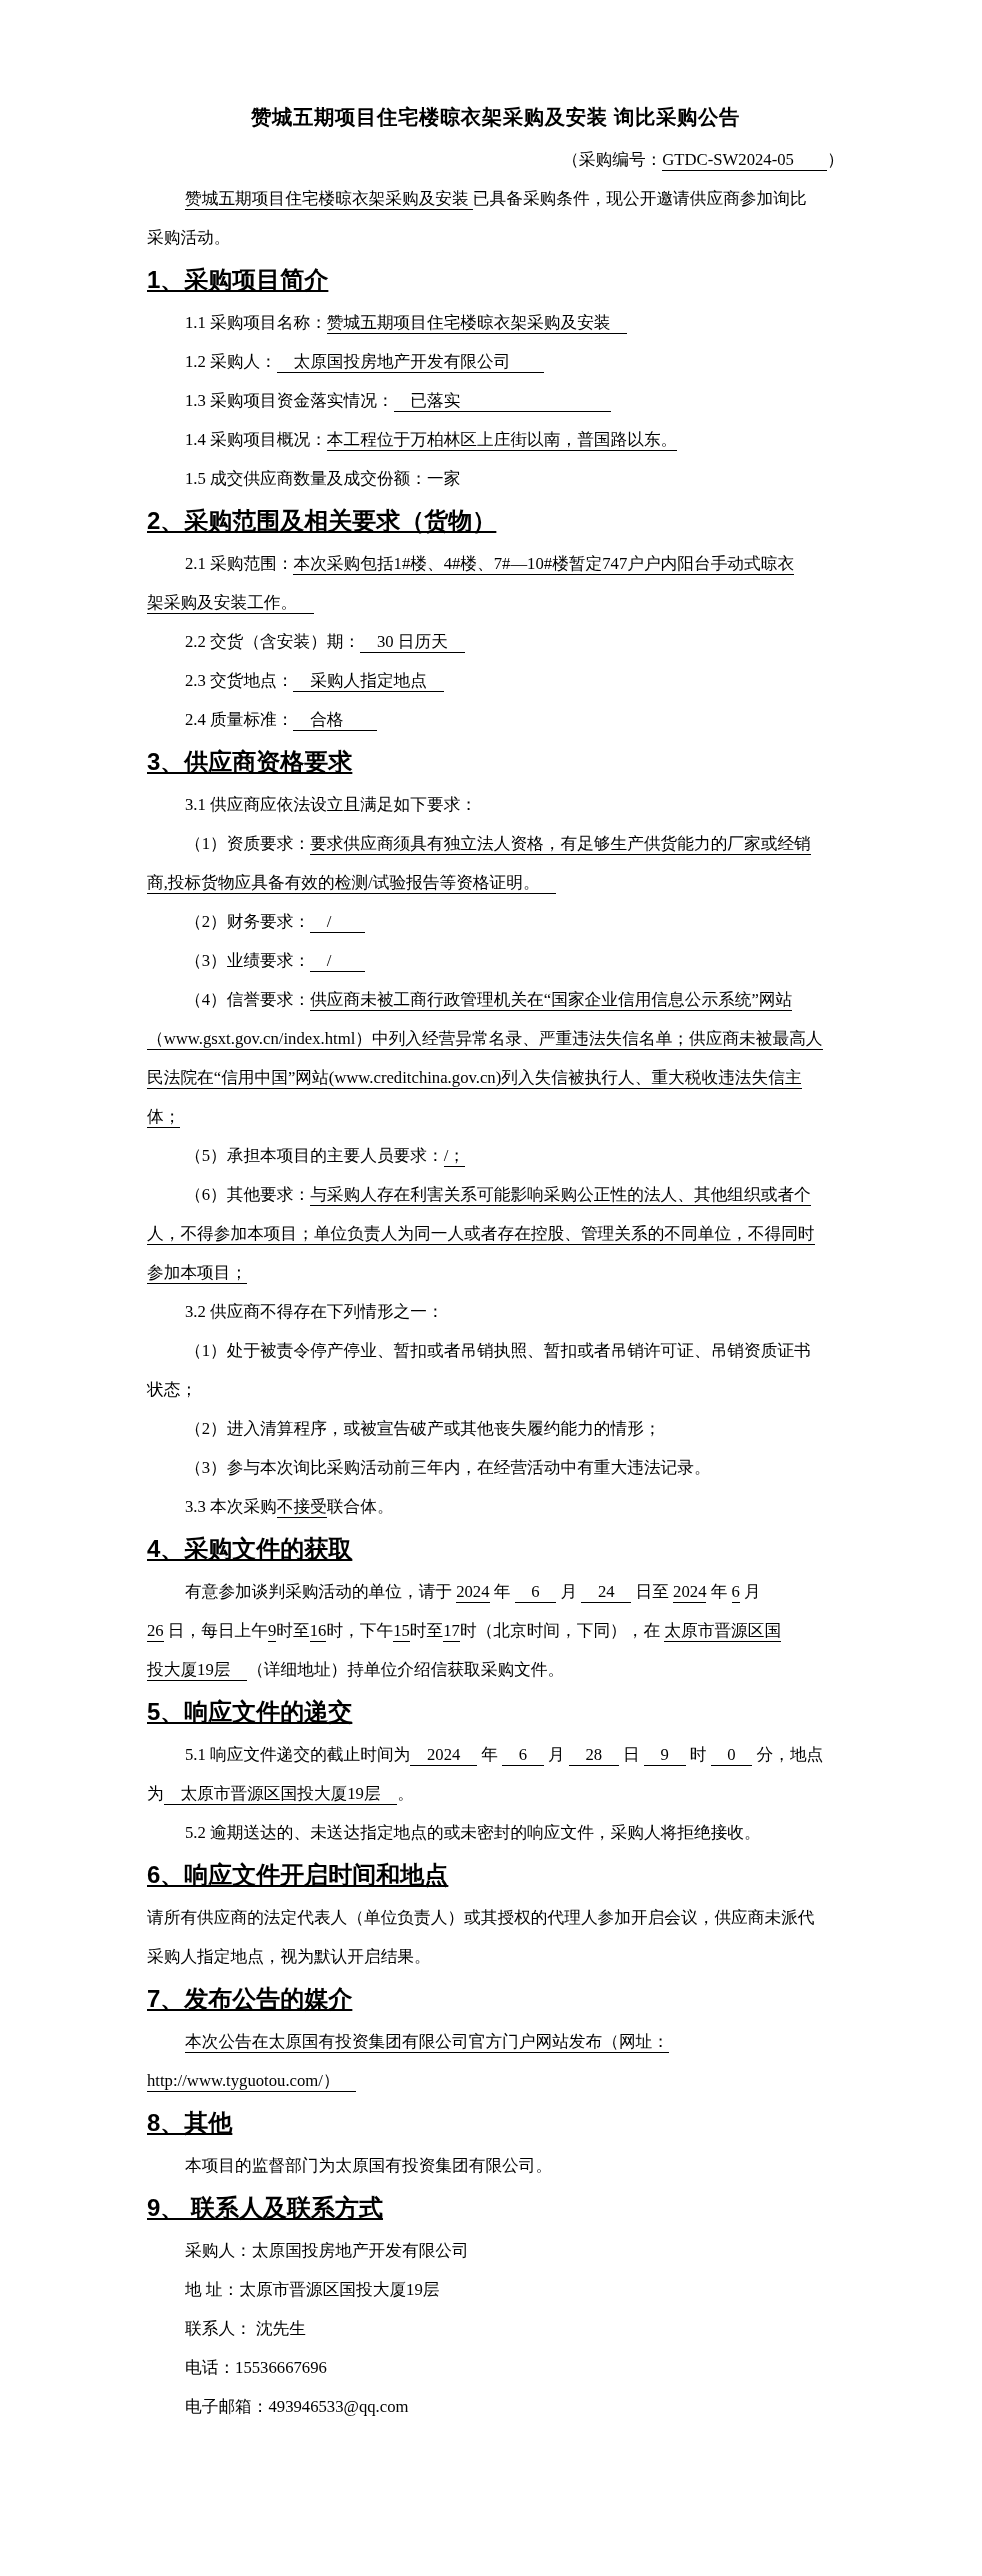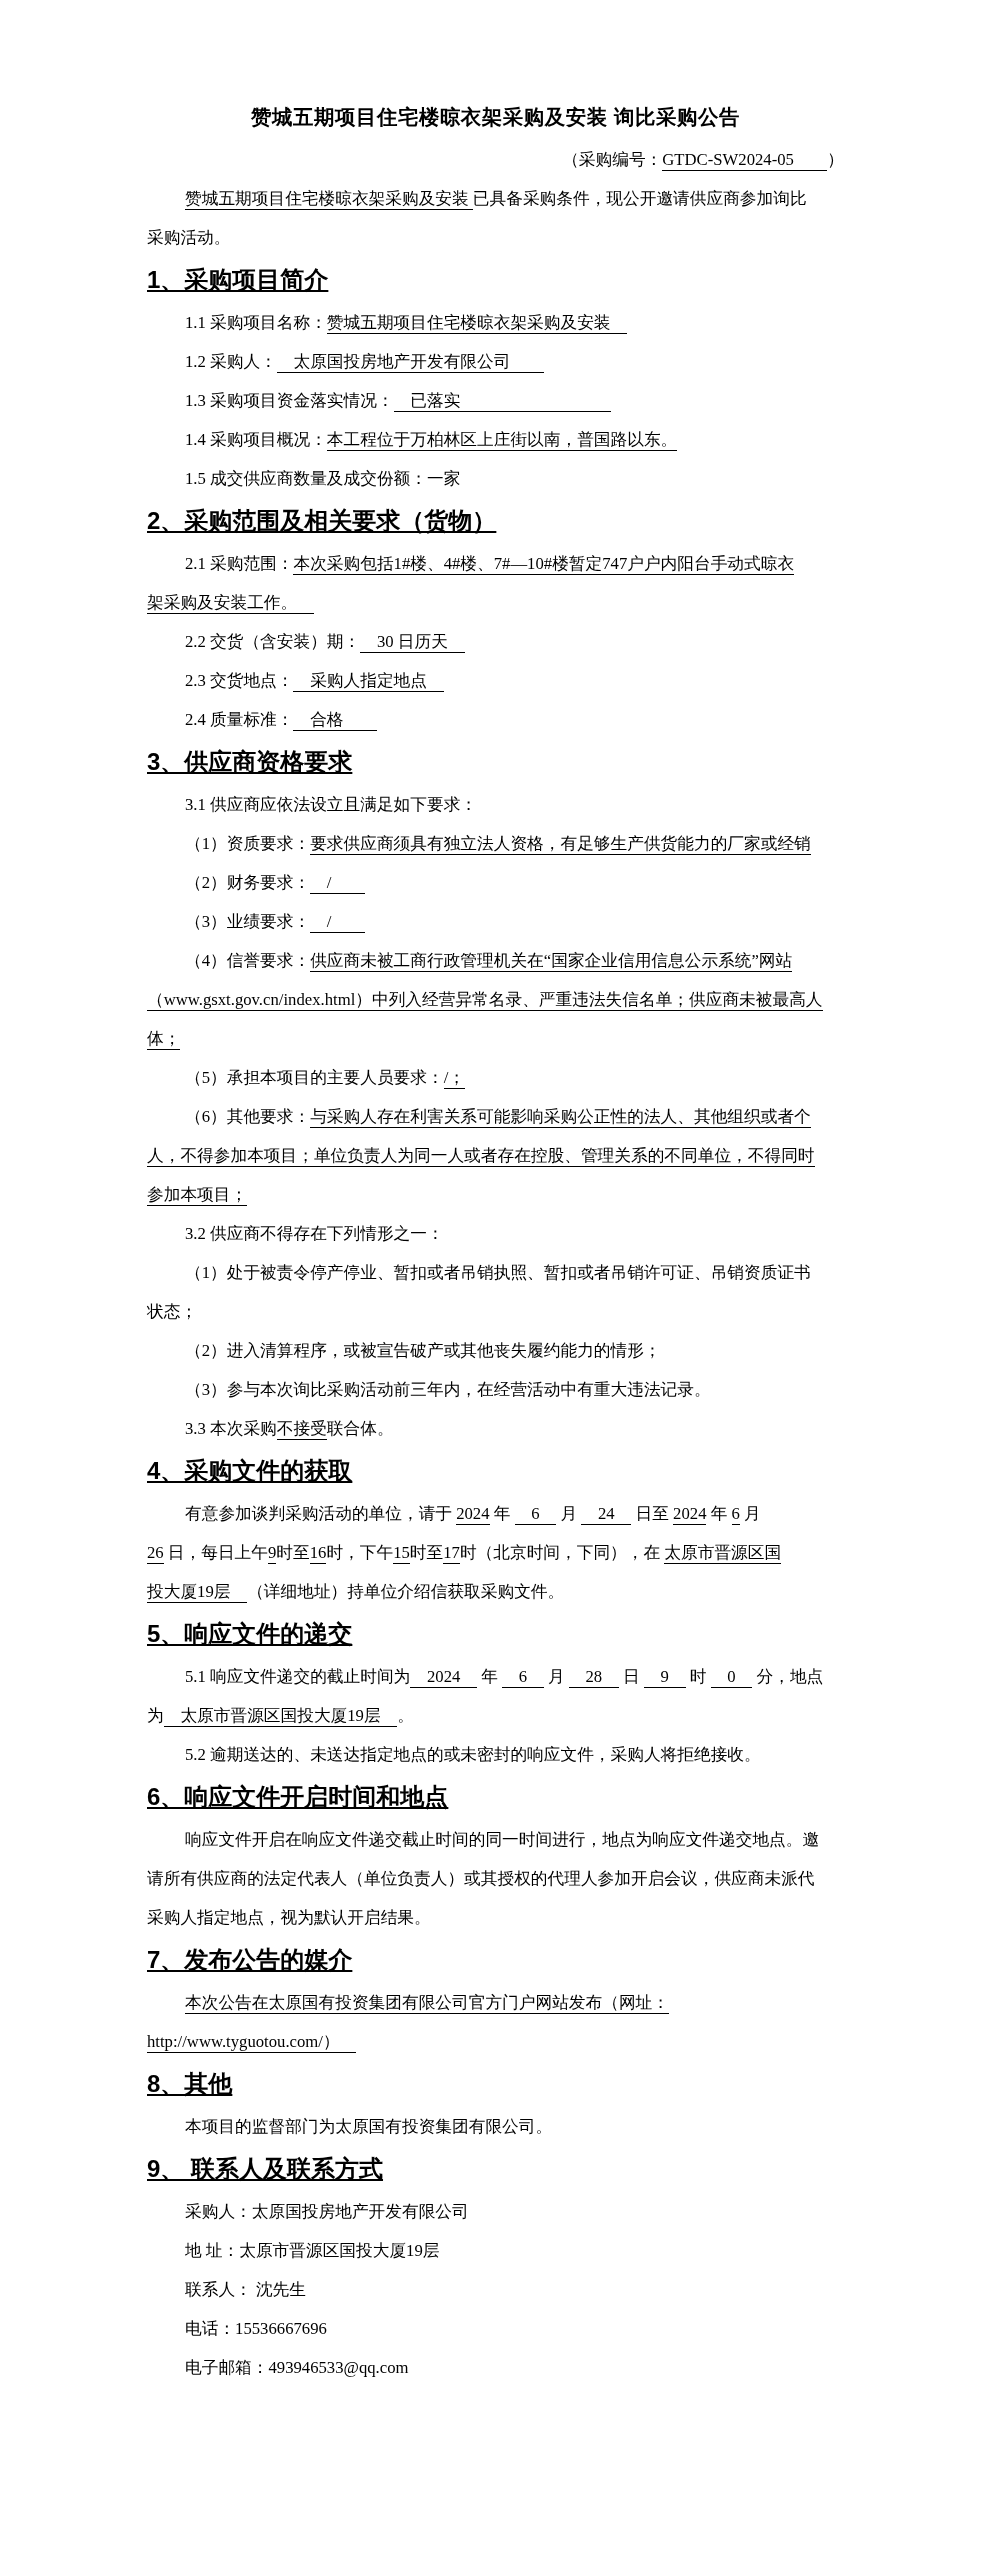--- a/index.html
+++ b/index.html
@@ -70,45 +70,46 @@
       <div class="line body indent"><span>1.5 成交供应商数量及成交份额：一家</span></div>
       <div class="line heading"><span>2、采购范围及相关要求（货物）</span></div>
       <div class="line body indent"><span>2.1 采购范围：</span><span class="u">本次采购包括1#楼、4#楼、7#—10#楼暂定747户户内阳台手动式晾衣</span></div>
       <div class="line body"><span class="u">架采购及安装工作。　</span></div>
       <div class="line body indent"><span>2.2 交货（含安装）期：</span><span class="u">　30 日历天　</span></div>
       <div class="line body indent"><span>2.3 交货地点：</span><span class="u">　采购人指定地点　</span></div>
       <div class="line body indent"><span>2.4 质量标准：</span><span class="u">　合格　　</span></div>
       <div class="line heading"><span>3、供应商资格要求</span></div>
       <div class="line body indent"><span>3.1 供应商应依法设立且满足如下要求：</span></div>
       <div class="line body indent"><span>（1）资质要求：</span><span class="u">要求供应商须具有独立法人资格，有足够生产供货能力的厂家或经销</span></div>
+      <div class="line body"><span class="u">商,投标货物应具备有效的检测/试验报告等资格证明。　</span></div>
       <div class="line body indent"><span>（2）财务要求：</span><span class="u">　/　　</span></div>
       <div class="line body indent"><span>（3）业绩要求：</span><span class="u">　/　　</span></div>
       <div class="line body indent"><span>（4）信誉要求：</span><span class="u">供应商未被工商行政管理机关在“国家企业信用信息公示系统”网站</span></div>
       <div class="line body"><span class="u">（www.gsxt.gov.cn/index.html）中列入经营异常名录、严重违法失信名单；供应商未被最高人</span></div>
+      <div class="line body"><span class="u">民法院在“信用中国”网站(www.creditchina.gov.cn)列入失信被执行人、重大税收违法失信主</span></div>
       <div class="line body"><span class="u">体；</span></div>
       <div class="line body indent"><span>（5）承担本项目的主要人员要求：</span><span class="u">/；</span></div>
       <div class="line body indent"><span>（6）其他要求：</span><span class="u">与采购人存在利害关系可能影响采购公正性的法人、其他组织或者个</span></div>
       <div class="line body"><span class="u">人，不得参加本项目；单位负责人为同一人或者存在控股、管理关系的不同单位，不得同时</span></div>
       <div class="line body"><span class="u">参加本项目；</span></div>
       <div class="line body indent"><span>3.2 供应商不得存在下列情形之一：</span></div>
       <div class="line body indent"><span>（1）处于被责令停产停业、暂扣或者吊销执照、暂扣或者吊销许可证、吊销资质证书</span></div>
       <div class="line body"><span>状态；</span></div>
       <div class="line body indent"><span>（2）进入清算程序，或被宣告破产或其他丧失履约能力的情形；</span></div>
       <div class="line body indent"><span>（3）参与本次询比采购活动前三年内，在经营活动中有重大违法记录。</span></div>
       <div class="line body indent"><span>3.3 本次采购</span><span class="u">不接受</span><span>联合体。</span></div>
       <div class="line heading"><span>4、采购文件的获取</span></div>
       <div class="line body indent"><span>有意参加谈判采购活动的单位，请于 </span><span class="u">2024</span><span> 年 </span><span class="u">　6　</span><span> 月 </span><span class="u">　24　</span><span> 日至 </span><span class="u">2024</span><span> 年 </span><span class="u">6</span><span> 月</span></div>
       <div class="line body"><span class="u">26</span><span> 日，每日上午</span><span class="u">9</span><span>时至</span><span class="u">16</span><span>时，下午</span><span class="u">15</span><span>时至</span><span class="u">17</span><span>时（北京时间，下同），在 </span><span class="u">太原市晋源区国</span></div>
       <div class="line body"><span class="u">投大厦19层　</span><span>（详细地址）持单位介绍信获取采购文件。</span></div>
       <div class="line heading"><span>5、响应文件的递交</span></div>
       <div class="line body indent"><span>5.1 响应文件递交的截止时间为</span><span class="u">　2024　</span><span> 年 </span><span class="u">　6　</span><span> 月 </span><span class="u">　28　</span><span> 日 </span><span class="u">　9　</span><span> 时 </span><span class="u">　0　</span><span> 分，地点</span></div>
       <div class="line body"><span>为</span><span class="u">　太原市晋源区国投大厦19层　</span><span>。</span></div>
       <div class="line body indent"><span>5.2 逾期送达的、未送达指定地点的或未密封的响应文件，采购人将拒绝接收。</span></div>
       <div class="line heading"><span>6、响应文件开启时间和地点</span></div>
-      <div class="line body indent"><span>响应文件开启在响应文件递交截止时间的同一时间进行，地点为响应文件递交地点。邀</span></div>
       <div class="line body"><span>请所有供应商的法定代表人（单位负责人）或其授权的代理人参加开启会议，供应商未派代</span></div>
       <div class="line body"><span>采购人指定地点，视为默认开启结果。</span></div>
       <div class="line heading"><span>7、发布公告的媒介</span></div>
       <div class="line body indent"><span class="u">本次公告在太原国有投资集团有限公司官方门户网站发布（网址：</span></div>
       <div class="line body"><span class="u">http://www.tyguotou.com/）　</span></div>
       <div class="line heading"><span>8、其他</span></div>
       <div class="line body indent"><span>本项目的监督部门为太原国有投资集团有限公司。</span></div>
       <div class="line heading"><span>9、 联系人及联系方式</span></div>
       <div class="line body indent"><span>采购人：太原国投房地产开发有限公司</span></div>
       <div class="line body indent"><span>地 址：太原市晋源区国投大厦19层</span></div>

